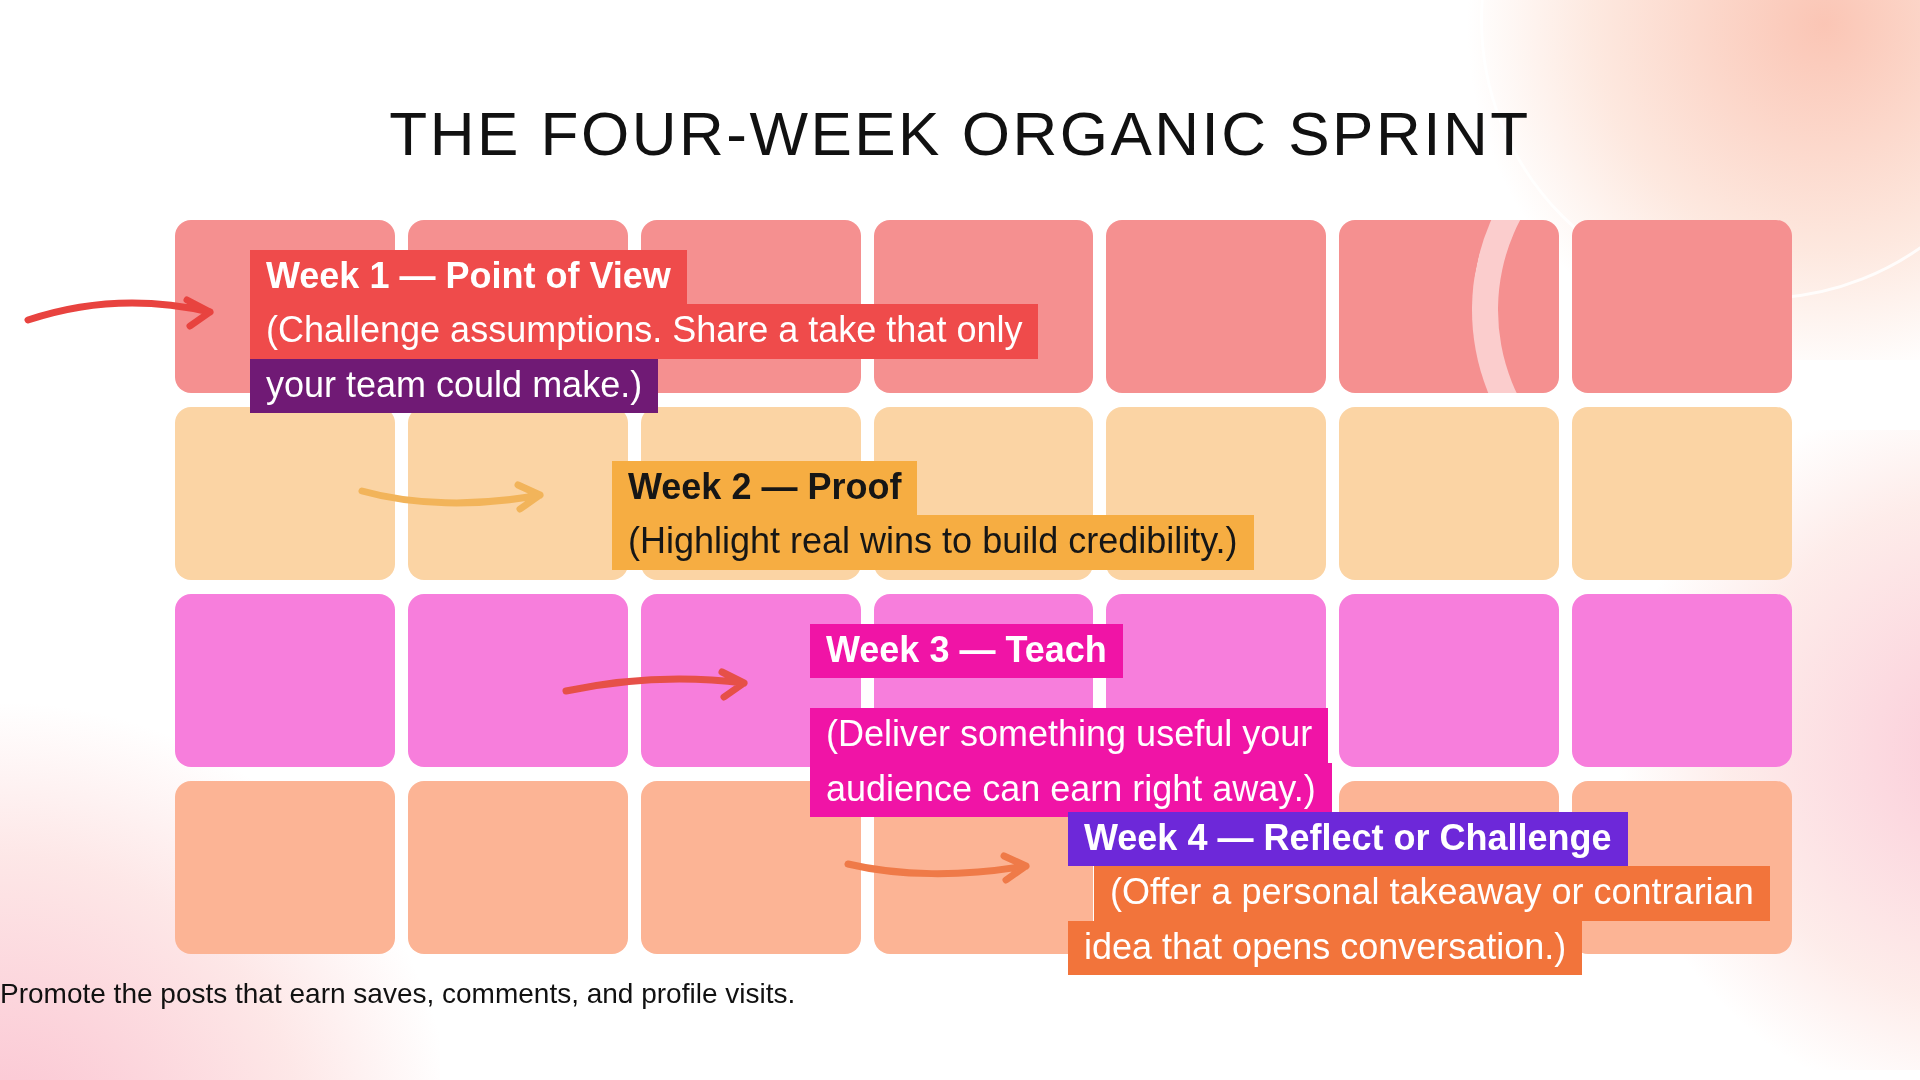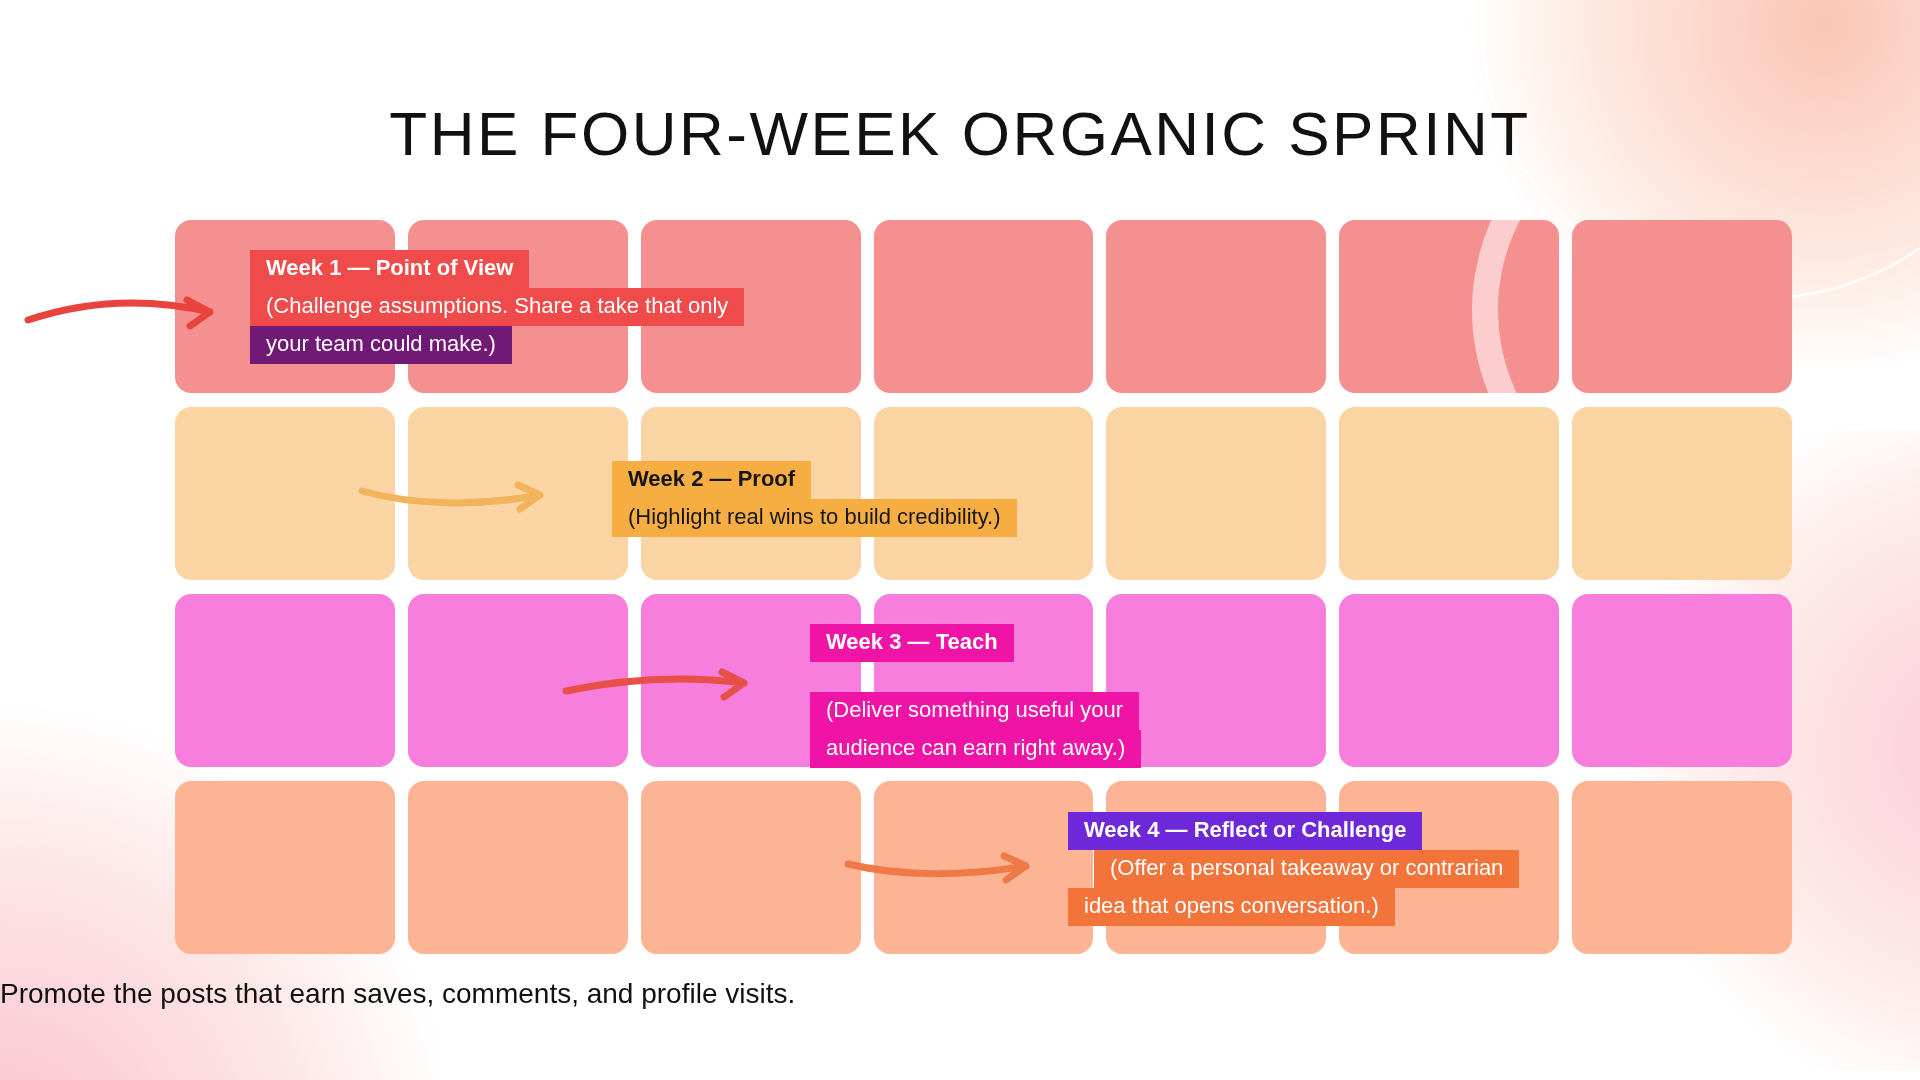--- a/index.html
+++ b/index.html
@@ -92,21 +92,21 @@
   .week-label {
     position: absolute;
     display: flex;
     flex-direction: column;
     align-items: flex-start;
     z-index: 4;
   }
   .week-label span {
     display: inline-block;
     padding: 5px 16px 7px 16px;
-    font-size: 22px;
+    font-size: 36px;
     line-height: 1.18;
     white-space: nowrap;
   }
   .week-label .label-title { font-weight: 700; }
 
   .label-w1 { left: 250px; top: 250px; }
   .label-w2 { left: 588px; top: 461px; padding-left: 24px; }
   .label-w3 { left: 810px; top: 624px; }
   .label-w4 { left: 1068px; top: 812px; }
 

